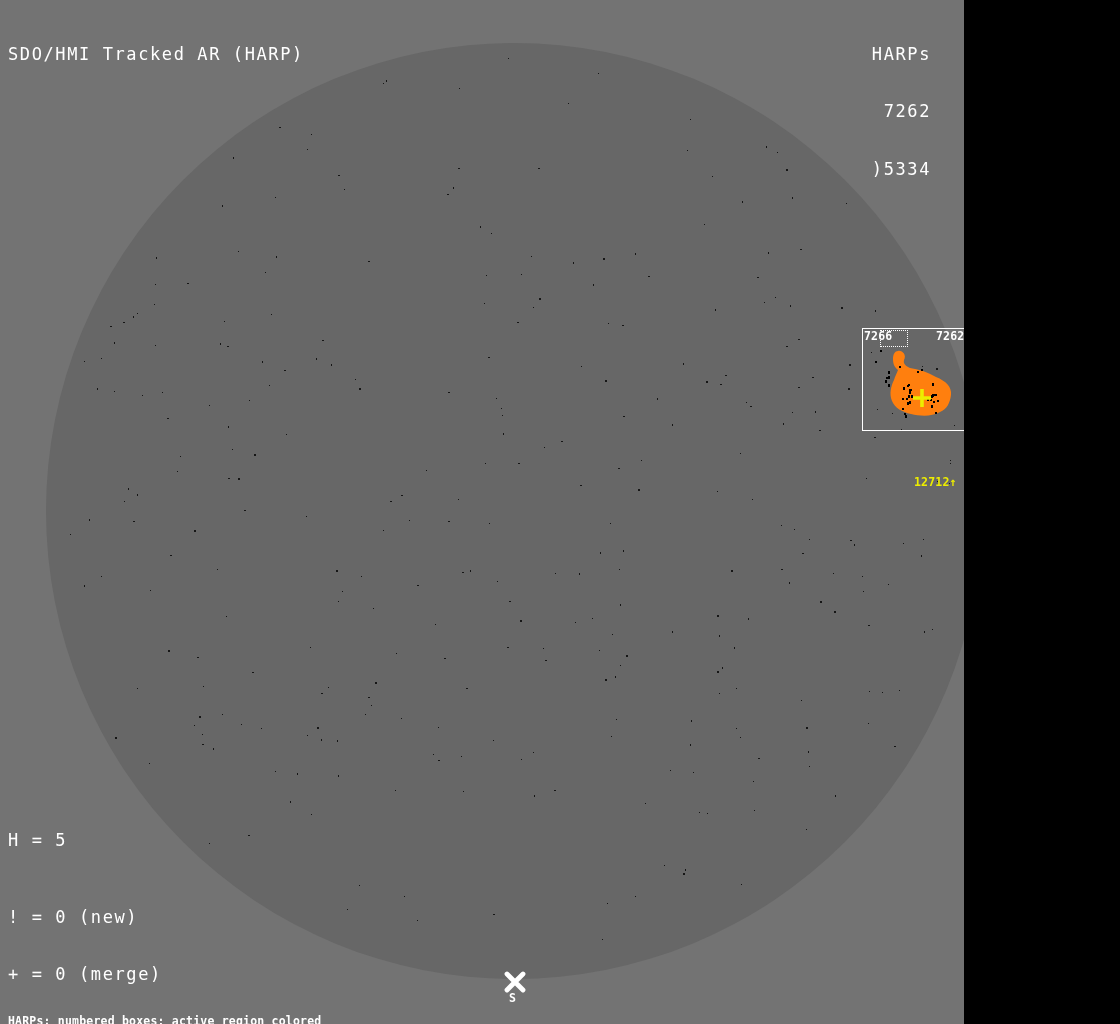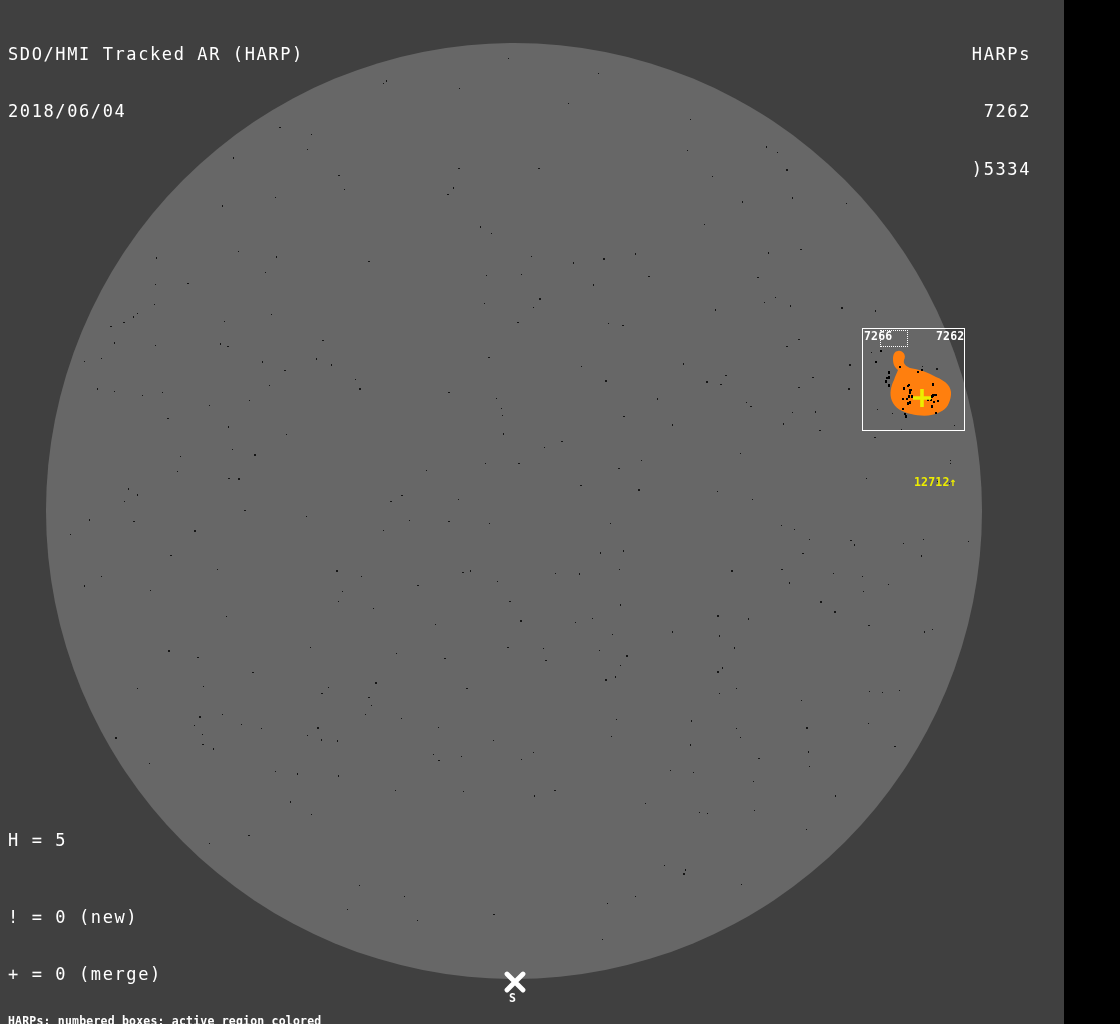--- a/index.html
+++ b/index.html
@@ -1,21 +1,21 @@
 <!DOCTYPE html>
 <html><head>
 <meta charset="utf-8">
 <style>
   html, body {
     margin: 0; padding: 0; background: #000;
     font-family: "DejaVu Sans Mono", "Liberation Mono", monospace;
   }
   #stage {
-    position: relative; width: 1064px; height: 1024px;
-    background: #404040; overflow: hidden;
+    position: relative; width: 964px; height: 1024px;
+    background: #737373; overflow: hidden;
   }
   .txt { position: absolute; white-space: pre; color: #fff; }
   .mono-lg { font-size: 17px; letter-spacing: 1.6px; line-height: 19.3px; }
   .mono-sm { font-size: 11.5px; font-weight: bold; letter-spacing: 0.2px; line-height: 12px; }
   .yellow { color: #EDED00; }
 
   #title-block { left: 8px; top: 6px; }
   #noaa-block  { left: 900px; top: 6px; text-align: left; }
   #harp-block  { right: 33px; top: 6px; text-align: right; }
 
@@ -52,21 +52,20 @@
 </style>
 </head>
 <body>
 
 <div id="stage">
 
   <div id="sun-disk" style="background: rgb(103, 103, 103);"></div>
 
   <div id="title-block" class="txt mono-lg">
     <div>SDO/HMI Tracked AR (HARP)</div>
-    <div>2018/06/04</div>
   </div>
 
 
   <div id="harp-block" class="txt mono-lg">
     <div>HARPs</div>
     <div>7262</div>
     <div>)5334</div>
   </div>
 
   <div id="harp-swatch-0" class="swatch" style="background: rgb(255, 127, 14);"></div>

